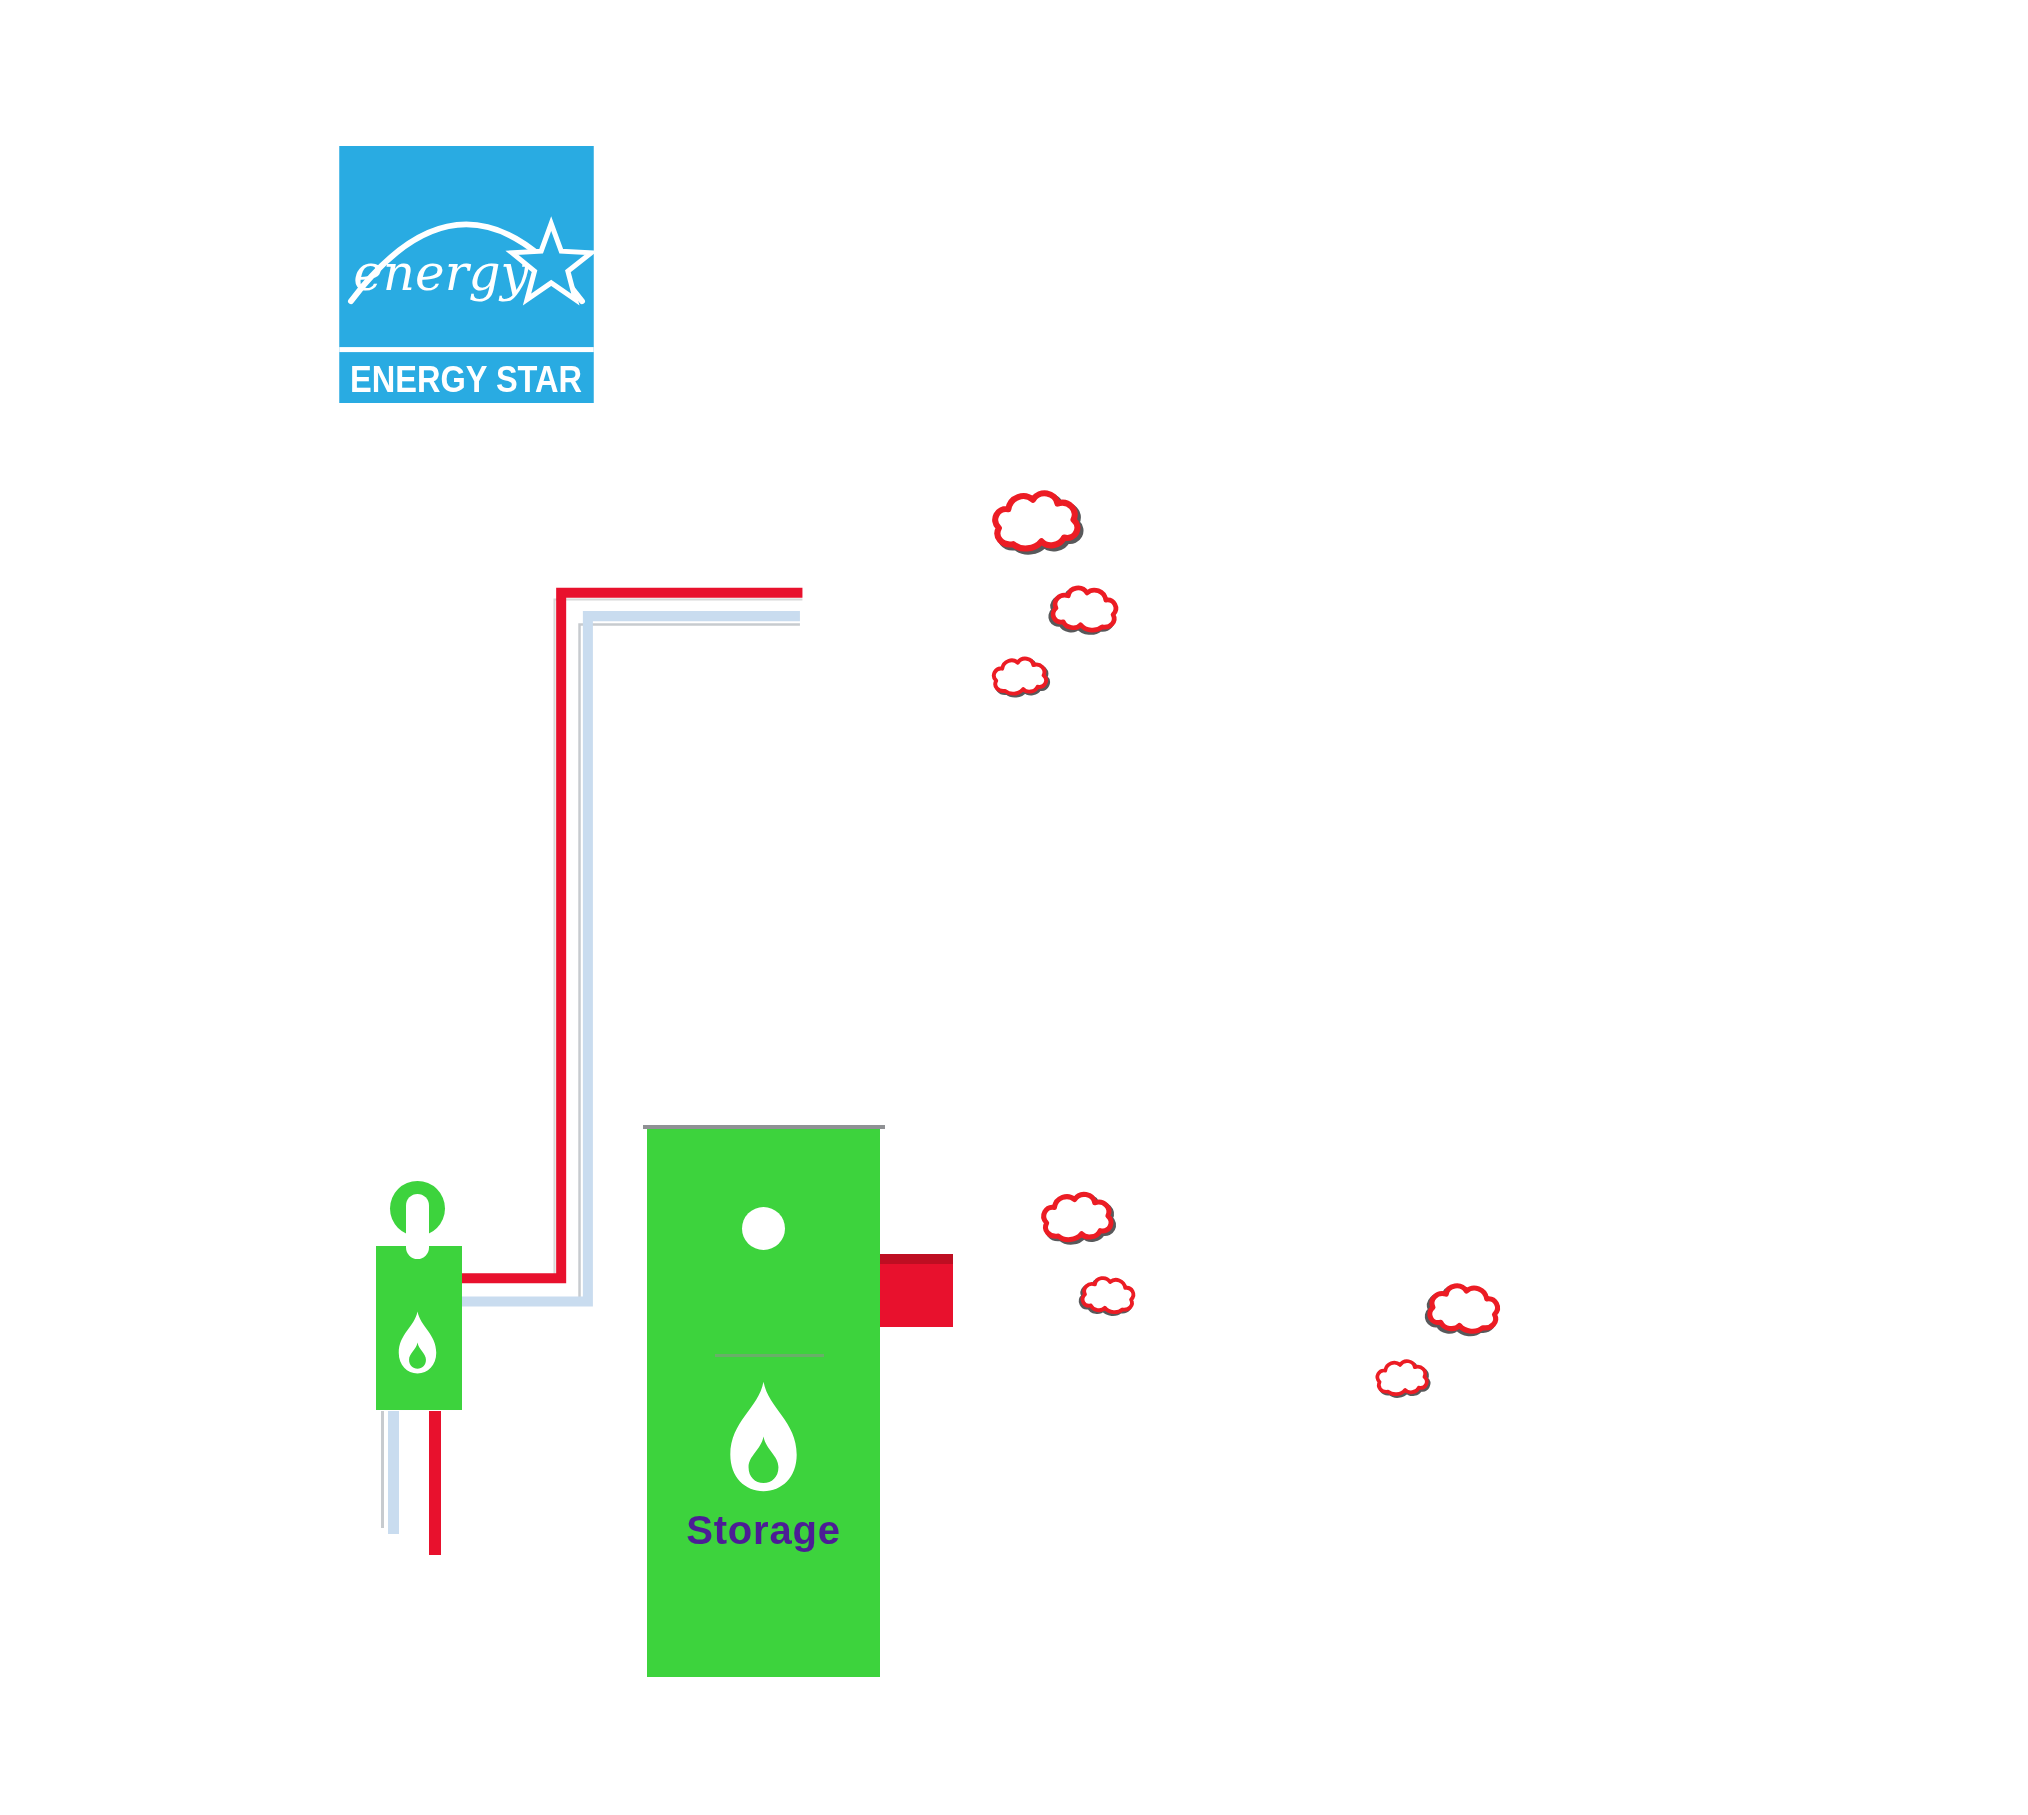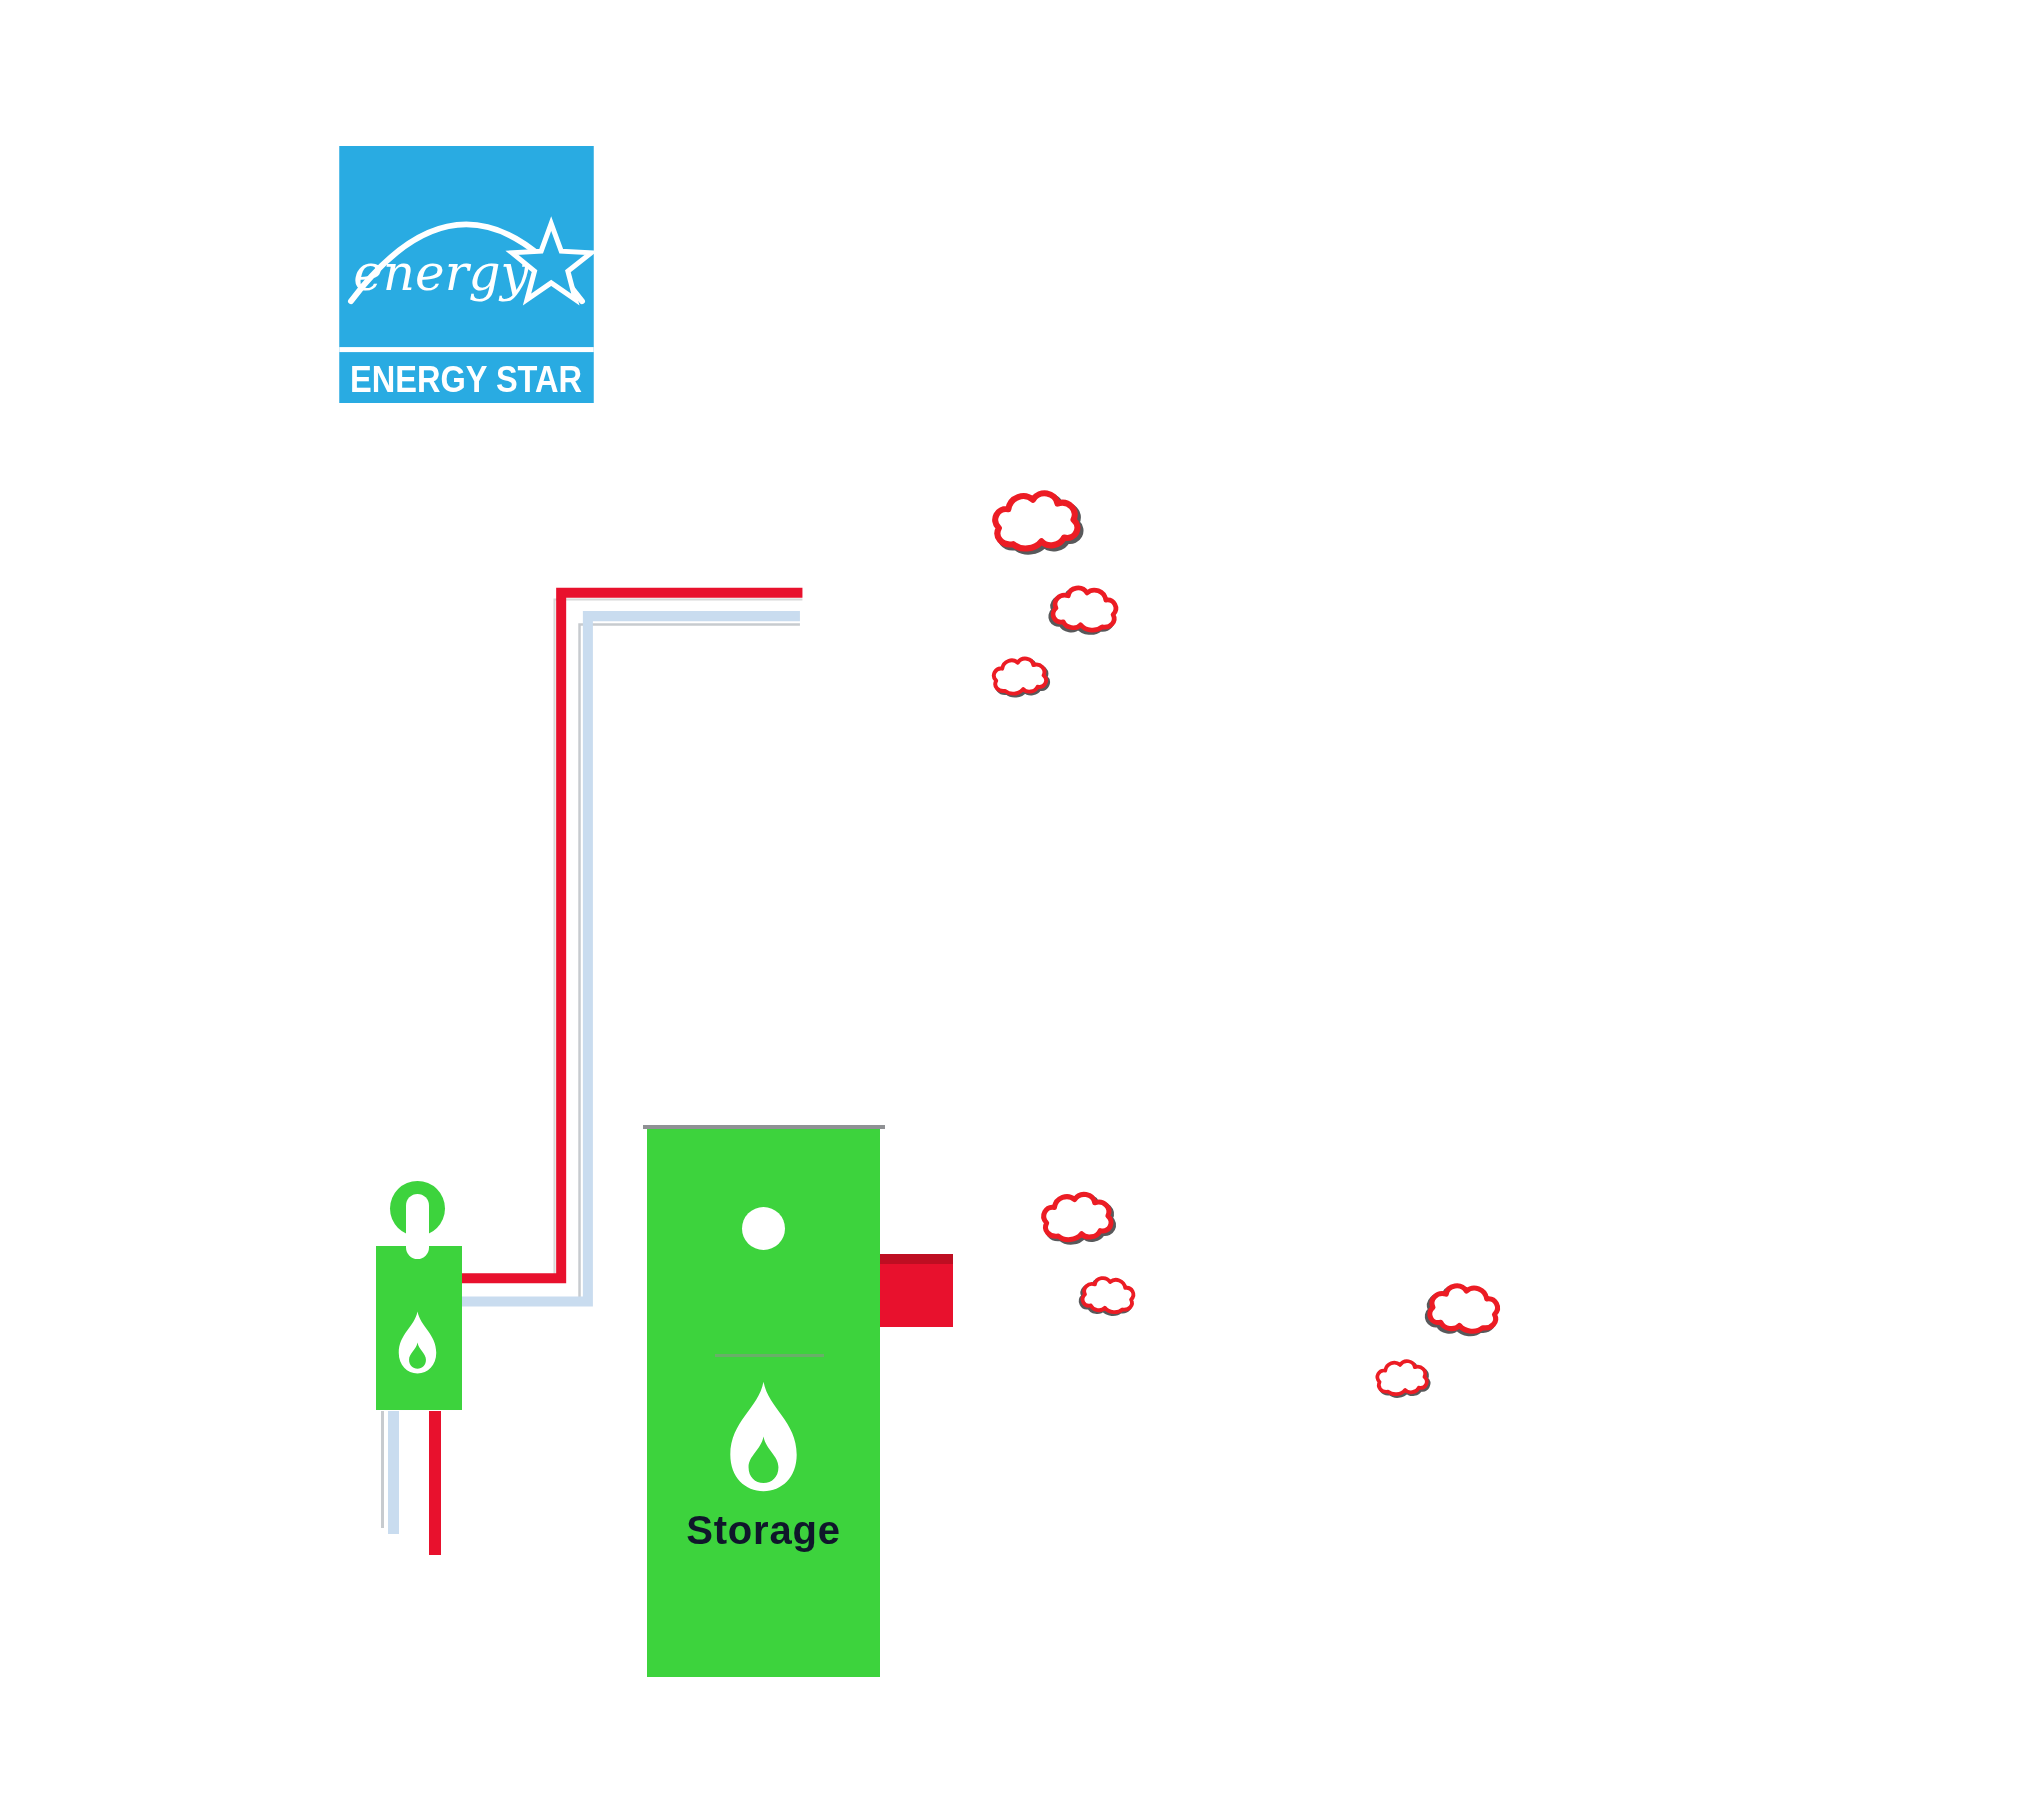--- a/index.html
+++ b/index.html
@@ -30,21 +30,21 @@
   .tankless-cold  { left: 11.7px; top: 230px; width: 11.7px; height: 123px; background: #C9DCEF; }
   .tankless-hot   { left: 53px; top: 230px; width: 11.7px; height: 144px; background: #E8112D; }
 
   
   .tank-capline { left: 643px; top: 1125px; width: 242px; height: 4.2px; background: #8F9194; }
   .tank-body    { left: 647px; top: 1129px; width: 233px; height: 548px; background: #3DD33D; }
   .tank-pilot   { left: 95px; top: 78px; width: 43px; height: 43px; border-radius: 50%; background: #ffffff; }
   .tank-seam    { left: 68px; top: 225px; width: 109px; height: 2.5px; background: #7F9C7F; opacity: 0.65; }
   .tank-flame   { left: 75px; top: 249px; }
   .tank-label   { left: 0; top: 379px; width: 233px; text-align: center;
-                  font-weight: bold; font-size: 40px; color: #0f172a; letter-spacing: 0.8px; }
+                  font-weight: bold; font-size: 40px; color: #4c1d95; letter-spacing: 0.8px; }
   .burner-box   { left: 880px; top: 1254px; width: 73px; height: 73px; background: #E8112D; }
   .burner-top   { left: 0; top: 0; width: 100%; height: 10px; background: #BE0E22; }
 
   .cloud { overflow: visible; }
   .flip  { transform: scaleX(-1); }
 </style>
 </head>
 <body>
 
 <div id="canvas">

